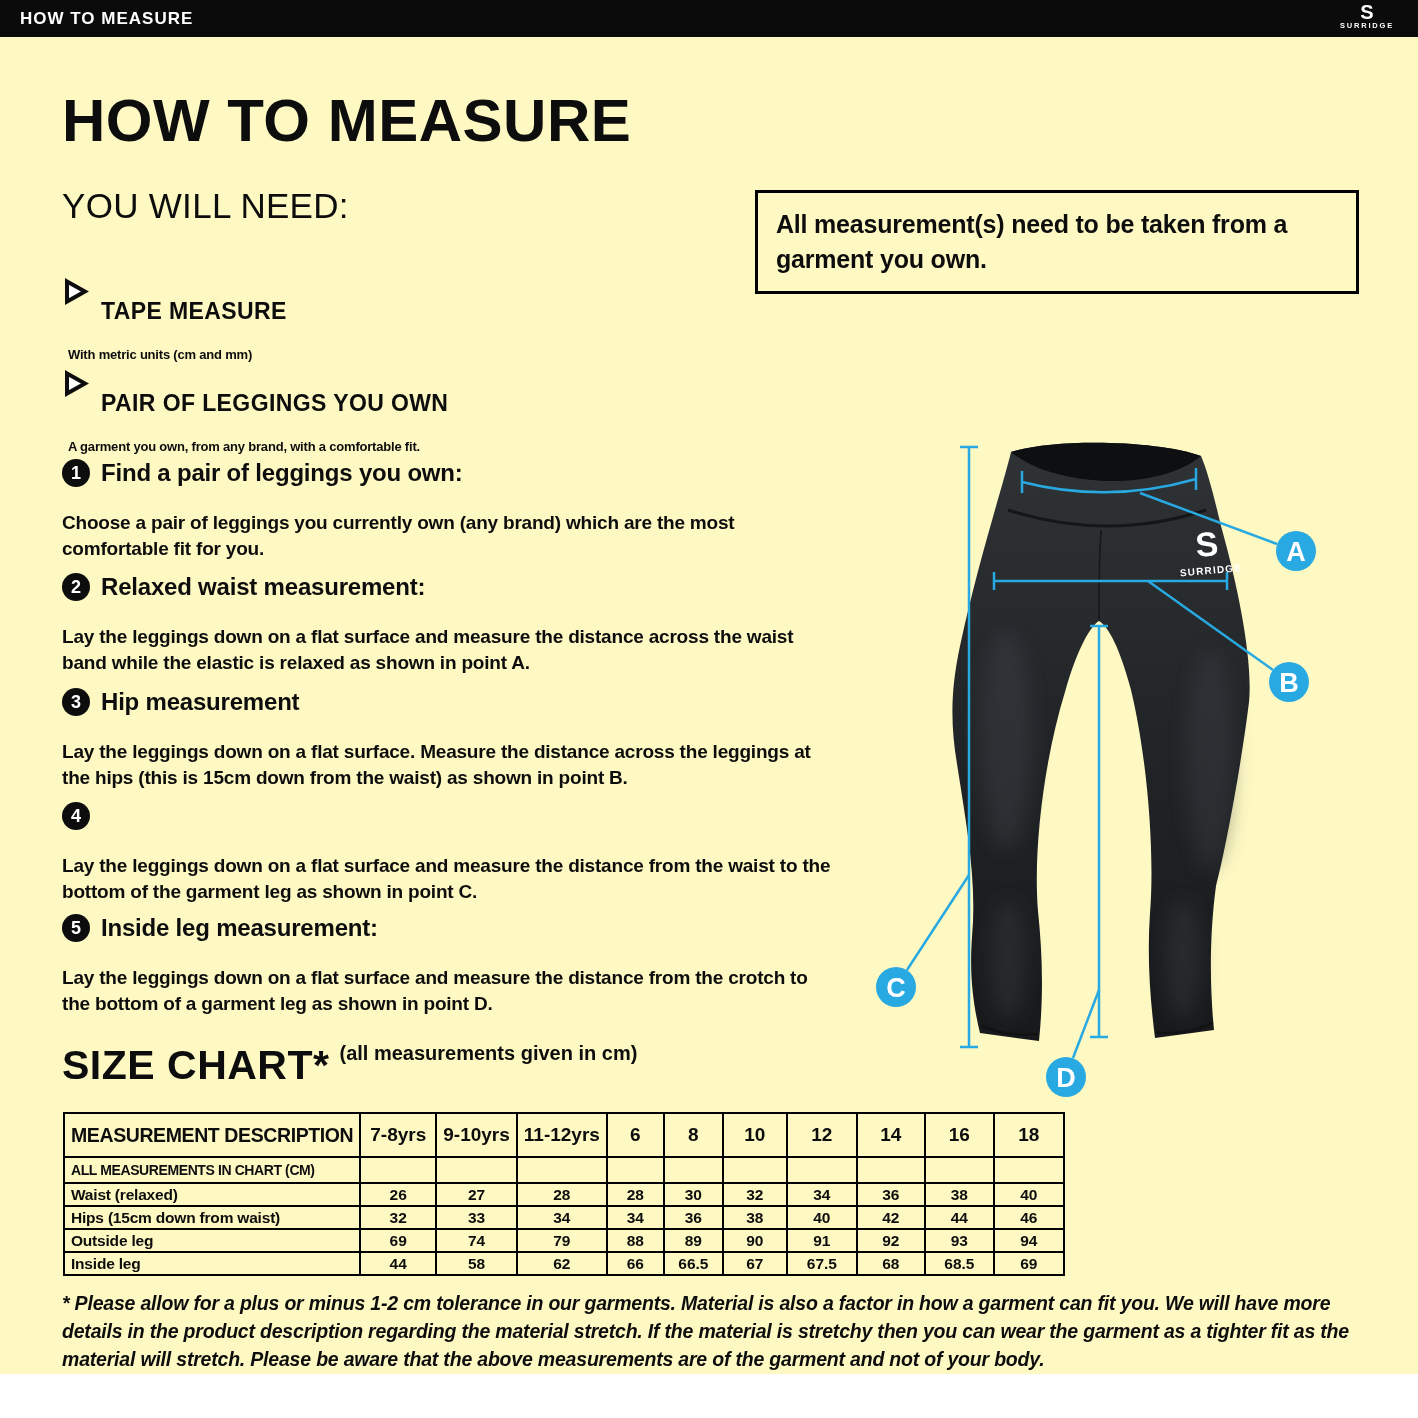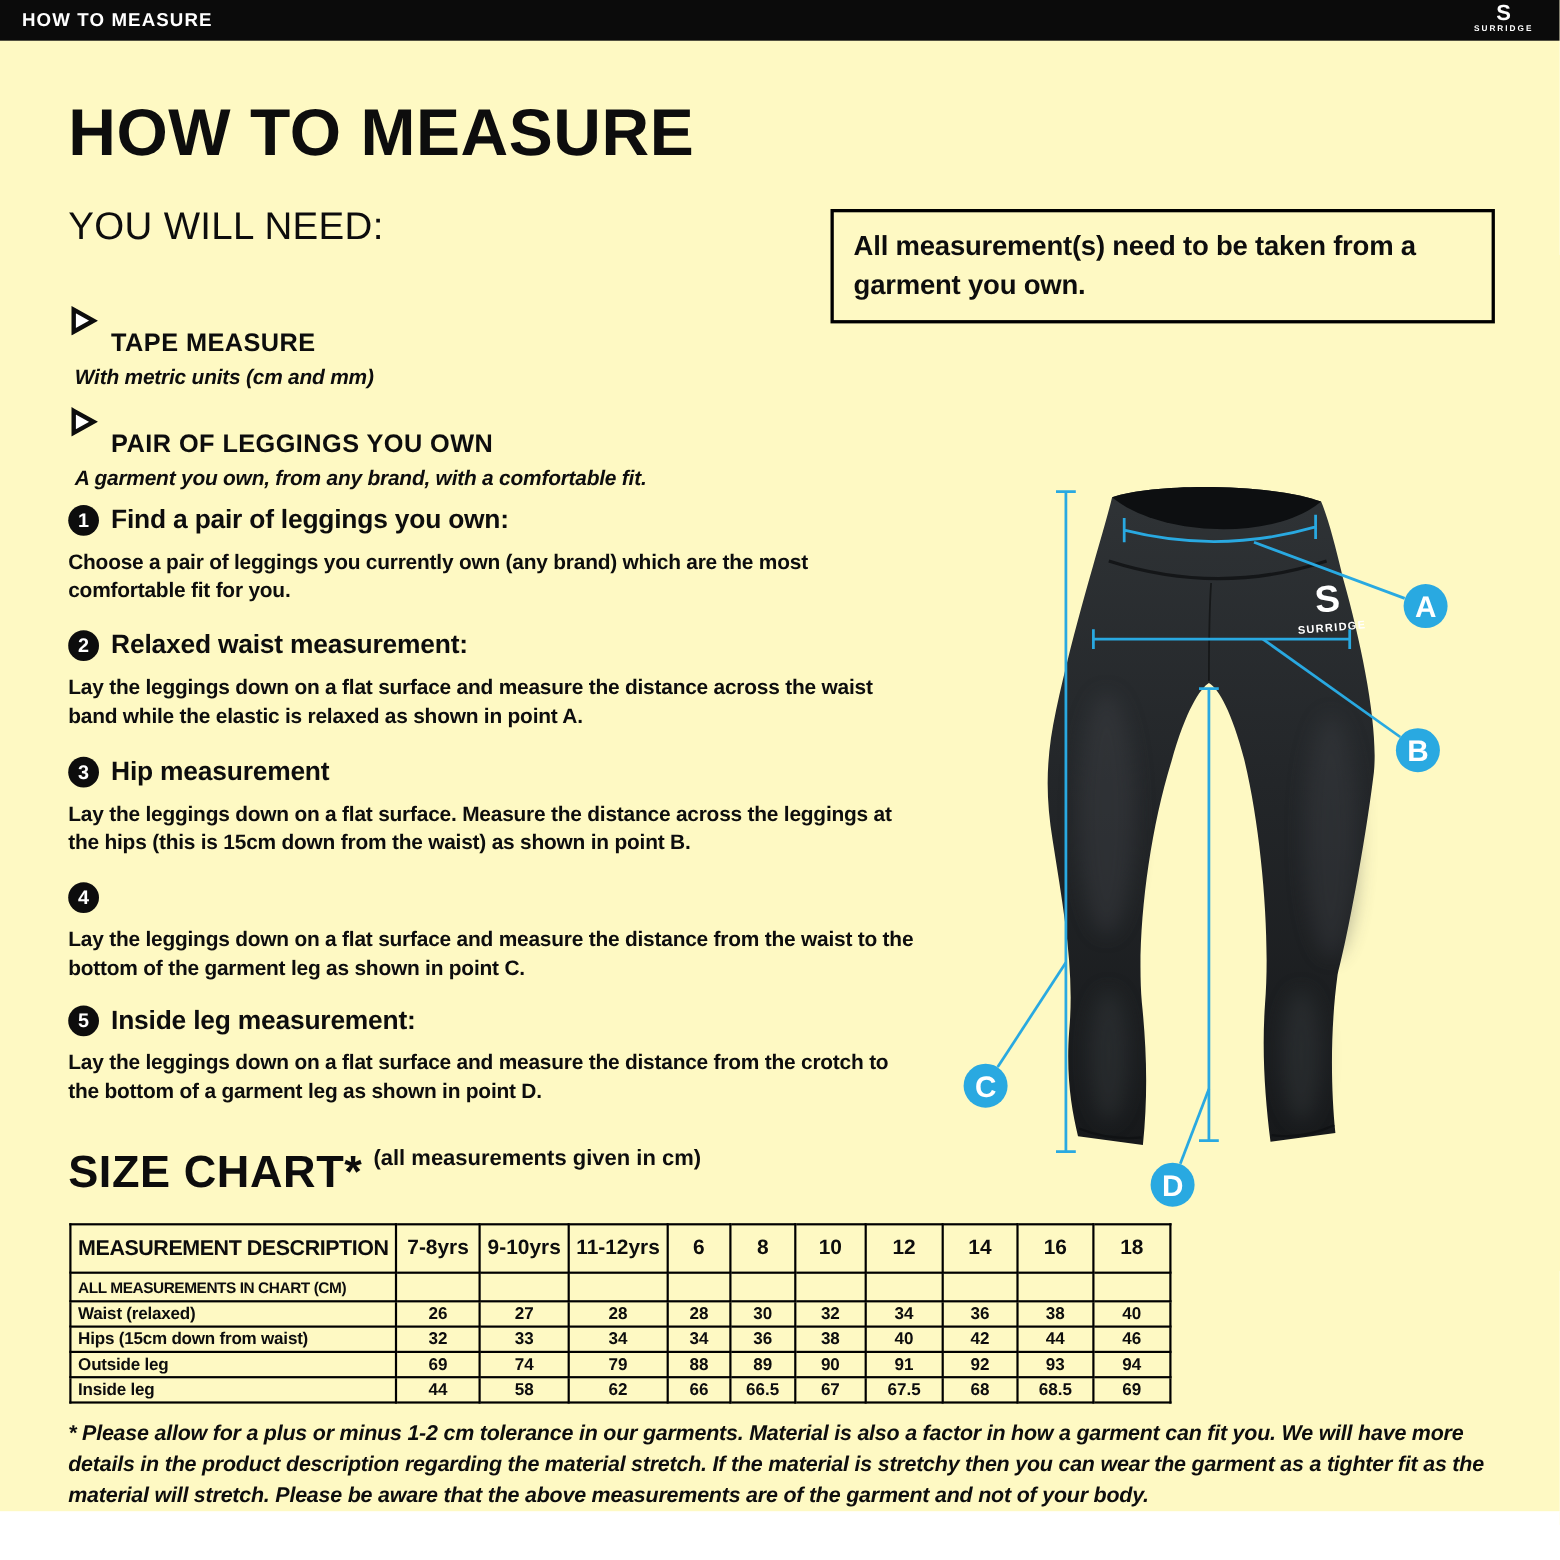--- a/index.html
+++ b/index.html
@@ -18,34 +18,34 @@
   
   .page-title { position:absolute; left:62px; top:86px; margin:0; font-size:60px; font-weight:bold; letter-spacing:0.5px; }
   .ywn-heading { position:absolute; left:62px; top:186px; margin:0; font-size:35px; font-weight:normal; letter-spacing:0.3px; }
 
   
   .need-item { position:absolute; left:62px; }
   .need-item.one { top:262px; }
   .need-item.two { top:354px; }
   .need-row { display:flex; align-items:center; gap:12px; }
   .need-title { font-size:23px; font-weight:bold; letter-spacing:0.4px;margin-top:36px; }
-  .need-desc { margin:8px 0 0 6px; font-size:19px; font-weight:bold; letter-spacing:-0.2px;font-style:italic; }
+  .need-desc { margin:22px 0 0 6px; font-size:13px; font-weight:bold; letter-spacing:-0.2px; }
 
   
   .notice-box { position:absolute; left:755px; top:190px; width:562px; border:3px solid #000;
     padding:14px 18px; font-size:25px; font-weight:bold; line-height:35px; letter-spacing:-0.2px; }
 
   
   .step { position:absolute; left:62px; width:800px; }
   .step.s1 { top:459px; } .step.s2 { top:573px; } .step.s3 { top:688px; } .step.s4 { top:802px; } .step.s5 { top:914px; }
   .step-head { display:flex; align-items:center; gap:11px; }
   .step-num { width:28px; height:28px; border-radius:50%; background:#0d0d0d; color:#fff;
     font-size:18px; font-weight:bold; display:flex; align-items:center; justify-content:center; flex:0 0 28px; }
   .step-title { font-size:24px; font-weight:bold; letter-spacing:-0.2px; }
-  .step-body { margin-top:12px; font-size:19px; font-weight:bold; line-height:26px; letter-spacing:-0.2px; width:775px; }
+  .step-body { margin-top:23px; font-size:19px; font-weight:bold; line-height:26px; letter-spacing:-0.2px; width:775px; }
 
   
   .sizechart-head { position:absolute; left:62px; top:1042px; display:flex; align-items:flex-start; gap:10px; }
   .sizechart-title { font-size:41px; font-weight:bold; letter-spacing:0.5px; }
   .sizechart-sub { font-size:20px; font-weight:bold; }
 
   .size-table { position:absolute; left:63px; top:1112px; border-collapse:collapse; table-layout:fixed; }
   .size-table th, .size-table td { border:2px solid #000; padding:0 6px; overflow:hidden; white-space:nowrap; }
   .size-table thead th { height:42px; font-size:19px; font-weight:bold; text-align:center;margin-left:23px; }
   .size-table thead th.desc { text-align:left; font-size:19.5px; letter-spacing:-0.4px; }

